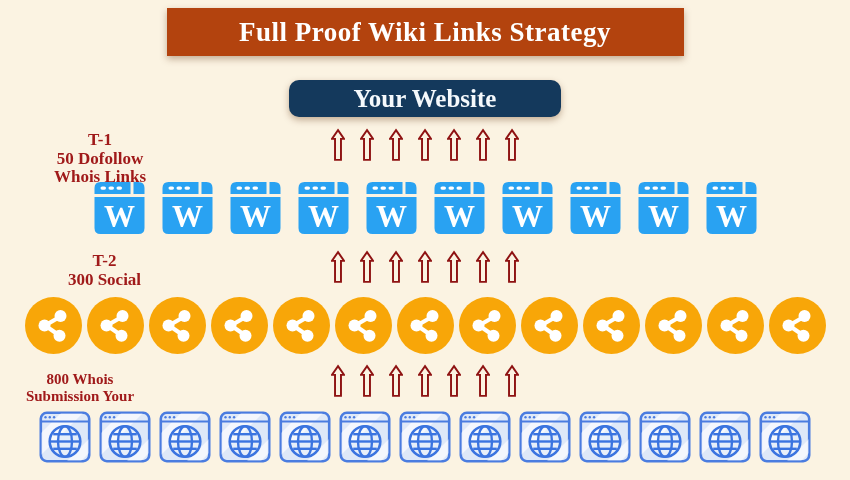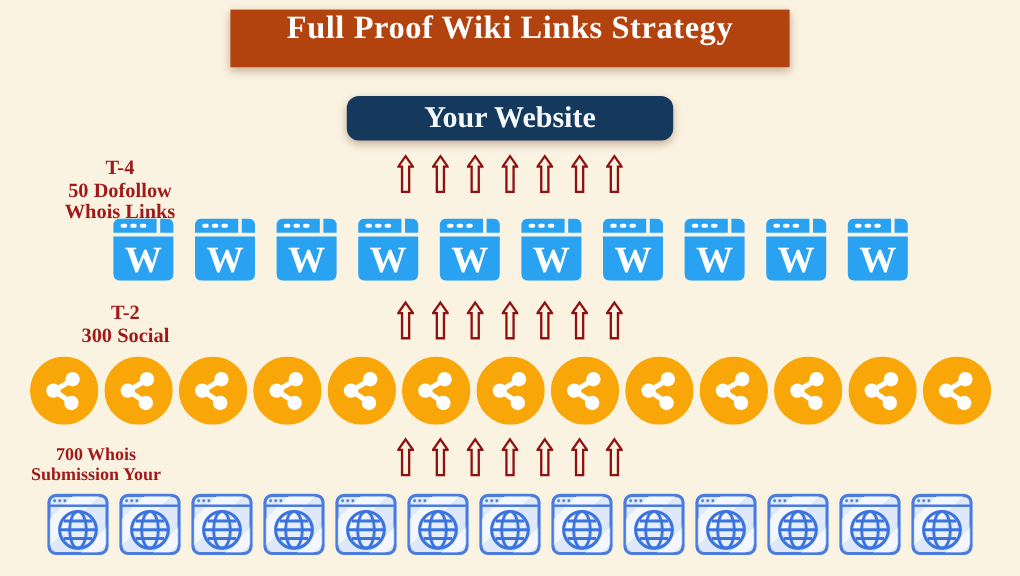--- a/index.html
+++ b/index.html
@@ -2,24 +2,24 @@
 <html style="--bg: #FBF3E2; --banner: #B3430E; --website: #14395C; --label: #A01A1A; --arrow: #8E1212; --wiki-blue: #29A2F2; --share-orange: #F8A608; --globe-stroke: #4A7CE0; --globe-fill: #DEE8F8;"><head>
 <meta charset="utf-8">
 <style>
   html,body{margin:0;padding:0;}
   .stage{
     width:850px;height:480px;position:relative;overflow:hidden;
     background:var(--bg,#FBF3E2);
     font-family:"Liberation Serif",serif;
   }
   .banner{
-    width:466px;height:48px;margin:8px auto 0;
+    width:517px;height:48px;margin:8px auto 0;
     background:var(--banner,#B3430E);
     color:#FFFFFF;font-size:27px;font-weight:bold;letter-spacing:.5px;
-    display:flex;align-items:flex-start;justify-content:center;
+    display:flex;align-items:center;justify-content:center;
     box-shadow:0 3px 7px rgba(90,40,0,.35);
   }
   .website{
     width:272px;height:37px;margin:24px auto 0;
     background:var(--website,#14395C);border-radius:10px;
     color:#F5F9FC;font-size:25px;font-weight:bold;
     display:flex;align-items:center;justify-content:center;
     box-shadow:0 3px 7px rgba(90,40,0,.35);
   }
   .row{display:flex;justify-content:center;align-items:center;}
@@ -49,30 +49,30 @@
 
   <div class="banner">
     <span>Full Proof Wiki Links Strategy</span>
   </div>
 
   <div class="website">
     <span>Your Website</span>
   </div>
 
   <div class="tier-label" id="tier1">
-    <div>T-4</div>
+    <div>T-1</div>
     <div>50 Dofollow</div>
     <div>Whois Links</div>
   </div>
   <div class="tier-label" id="tier2">
     <div>T-2</div>
     <div>300 Social</div>
   </div>
   <div class="tier-label" id="tier3">
-    <div>700 Whois</div>
+    <div>800 Whois</div>
     <div>Submission Your</div>
   </div>
 
   <div class="row arrow-row">
 
       <svg width="14" height="36" viewBox="0 0 16 38">
         <polygon points="8,2 15,12 11.4,12 11.4,36 4.6,36 4.6,12 1,12" fill="#FBF3E2" stroke="#8E1212" stroke-width="2.2" stroke-linejoin="miter"></polygon>
       </svg>
 
       <svg width="14" height="36" viewBox="0 0 16 38">

